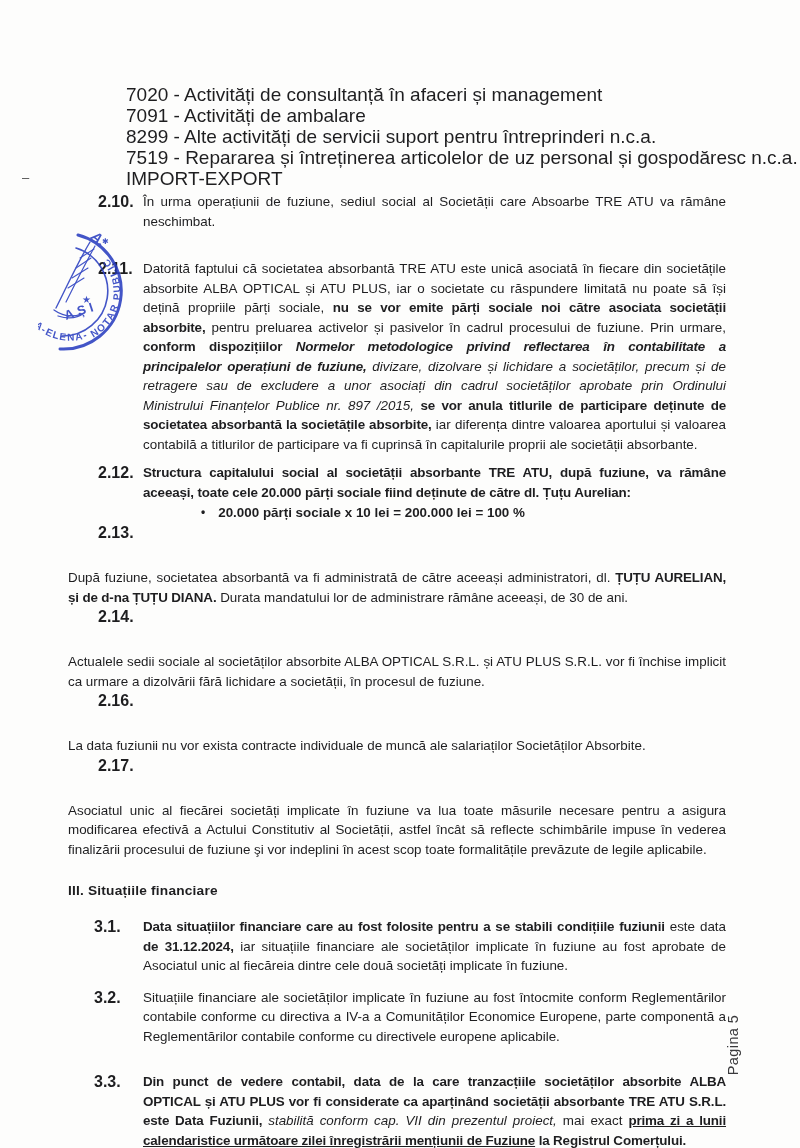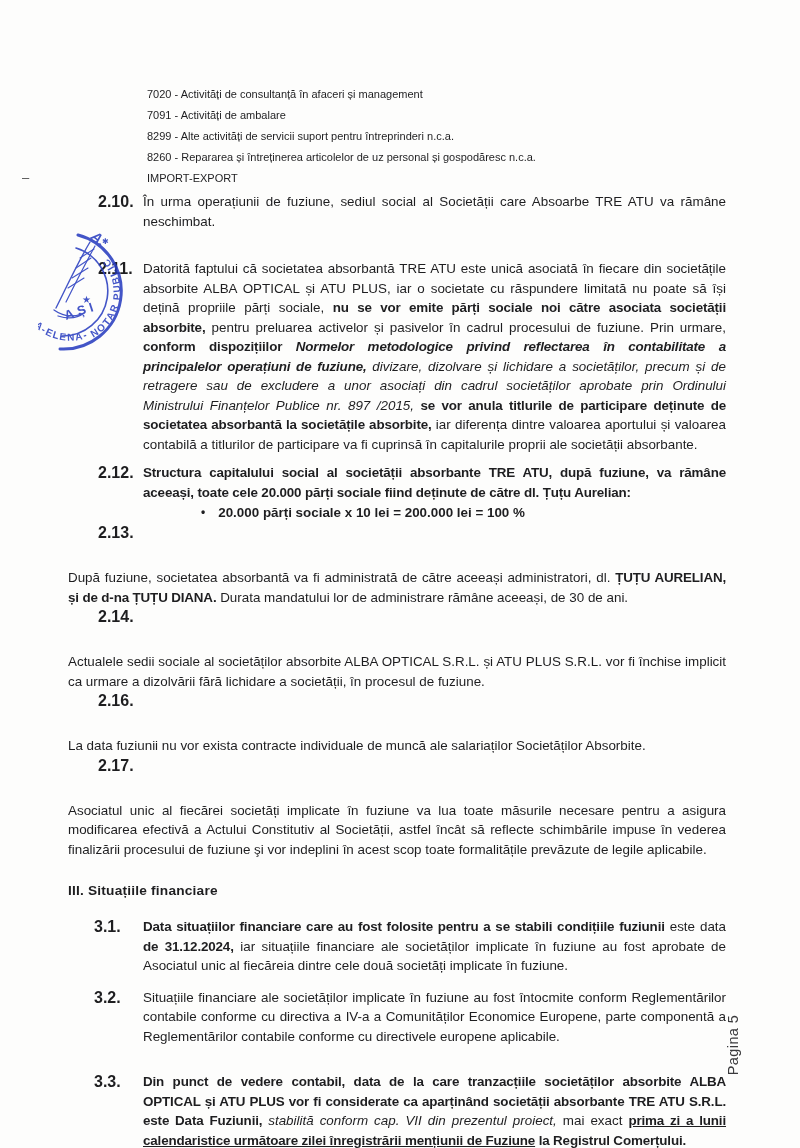--- a/index.html
+++ b/index.html
@@ -10,21 +10,21 @@
     font-family:"Liberation Sans",sans-serif;
     color:#1e1e20;
     overflow:hidden;
     box-shadow:0 0 4px rgba(0,0,0,.25);
   }
   .content{
     position:absolute;top:0;left:0;right:0;
     padding:84px 74px 0 68px;
     box-sizing:border-box;
   }
-  .caen{margin-left:79px;font-size:11px;line-height:21px;}
+  .caen{margin-left:58px;font-size:19px;line-height:21px;}
   .caen .caen-line{white-space:nowrap;}
   .sec{display:flex;align-items:flex-start;}
   .sec .num{
     flex:0 0 45px;margin-left:30px;
     font-weight:700;font-size:16px;line-height:19.5px;
   }
   .sec.sec3 .num{margin-left:26px;flex-basis:49px;}
   .sec .bodywrap{flex:1;min-width:0;}
   .sec .body{
     margin:0;text-align:justify;
@@ -71,21 +71,21 @@
 <div class="page">
 
   <span class="margin-mark">‒</span>
 
   <div class="content">
 
     <div class="caen">
       <div class="caen-line">7020 - Activități de consultanță în afaceri și management</div>
       <div class="caen-line">7091 - Activități de ambalare</div>
       <div class="caen-line">8299 - Alte activități de servicii suport pentru întreprinderi n.c.a.</div>
-      <div class="caen-line">8260 - Repararea și întreținerea articolelor de uz personal și gospodăresc n.c.a.</div>
+      <div class="caen-line">7519 - Repararea și întreținerea articolelor de uz personal și gospodăresc n.c.a.</div>
       <div class="caen-line">IMPORT-EXPORT</div>
     </div>
 
     <div class="sec mt3">
       <span class="num">2.10.</span>
       <div class="bodywrap">
           <p class="body"><span class="seg-r">În urma operațiunii de fuziune, sediul social al Societății care Absoarbe TRE ATU va rămâne neschimbat.</span></p>
         </div>
     </div>
 

